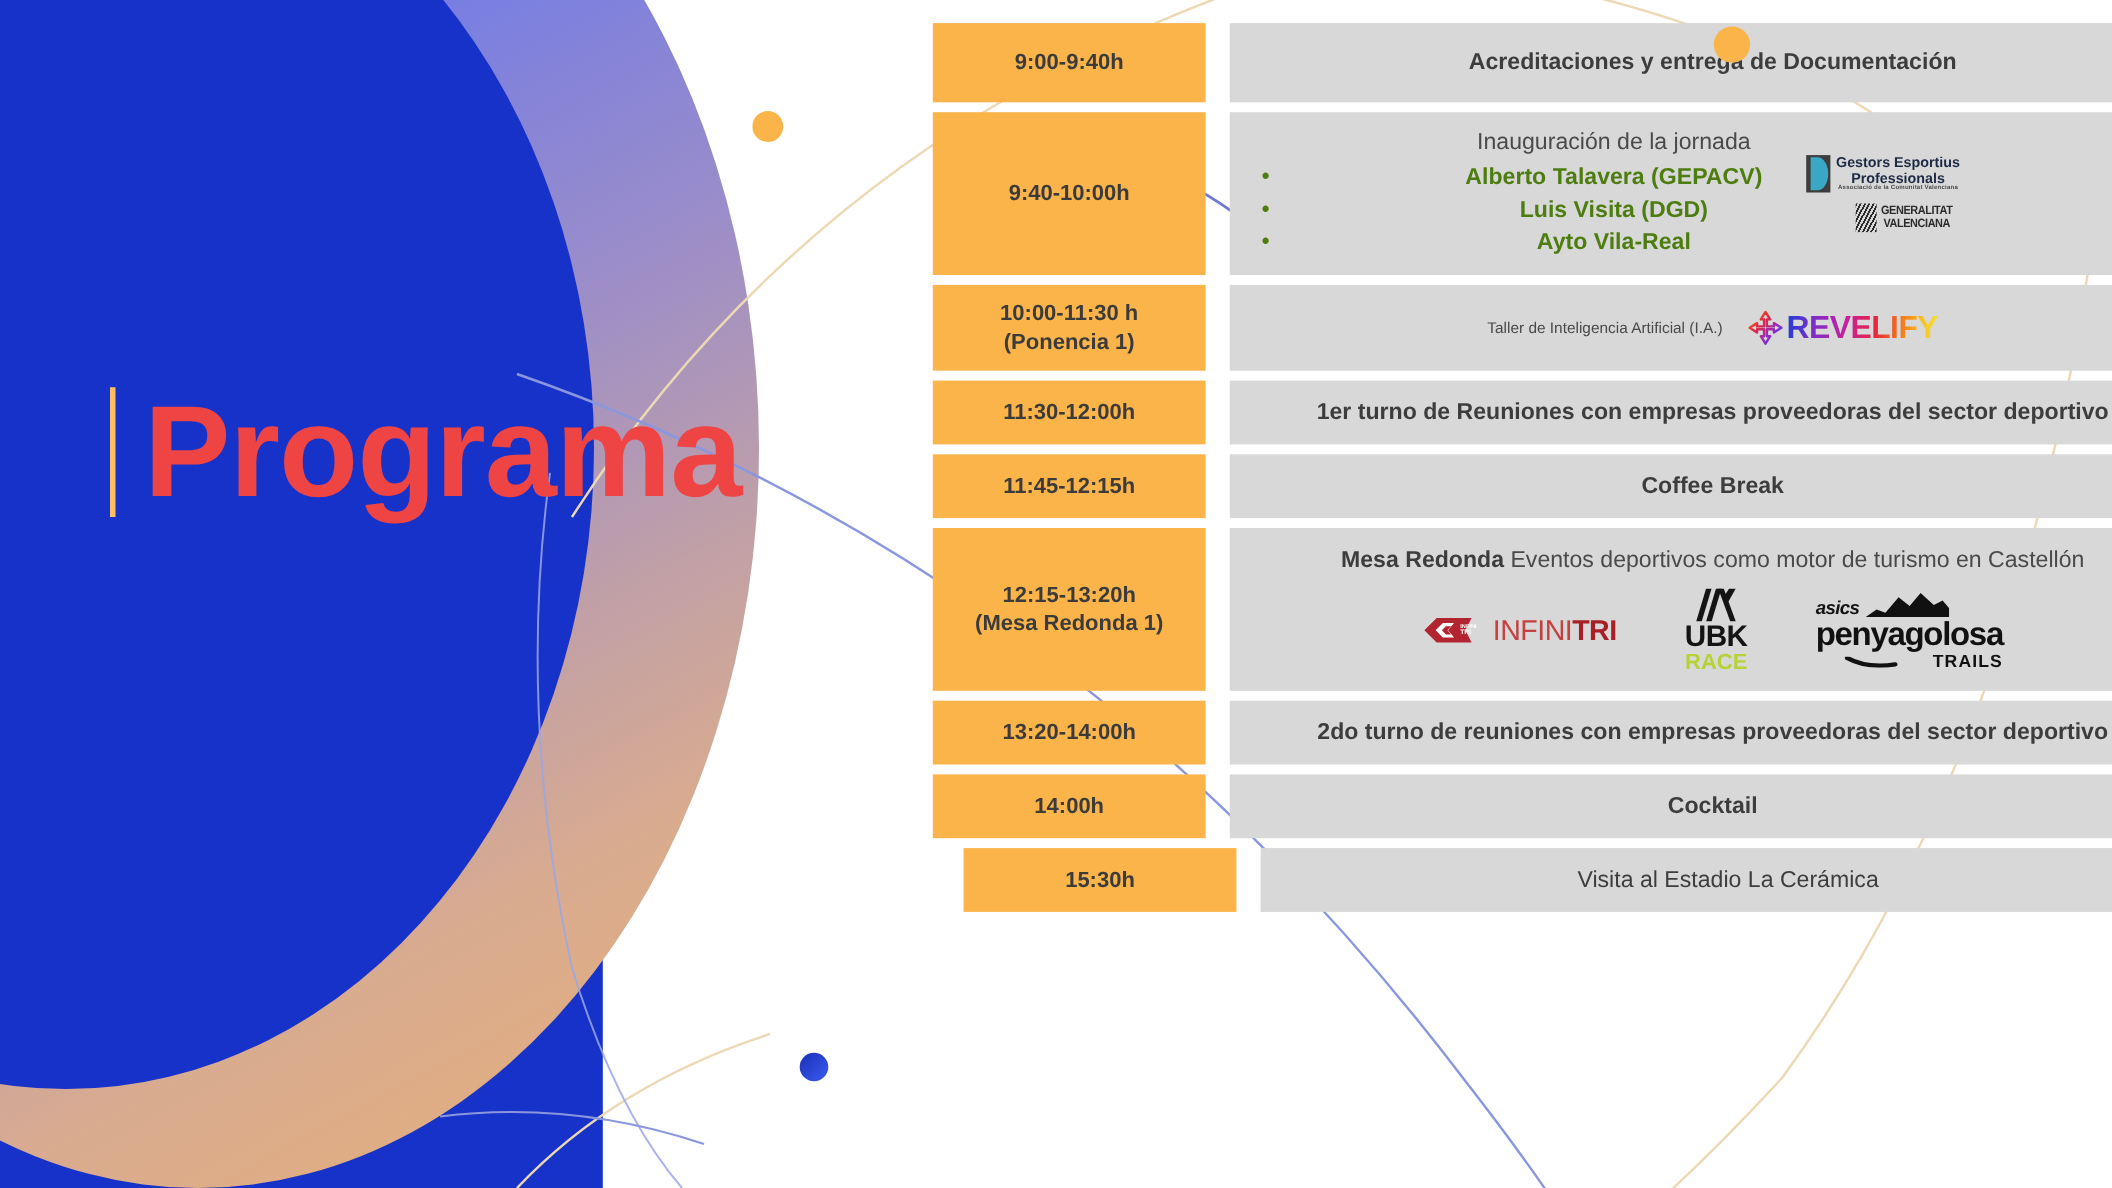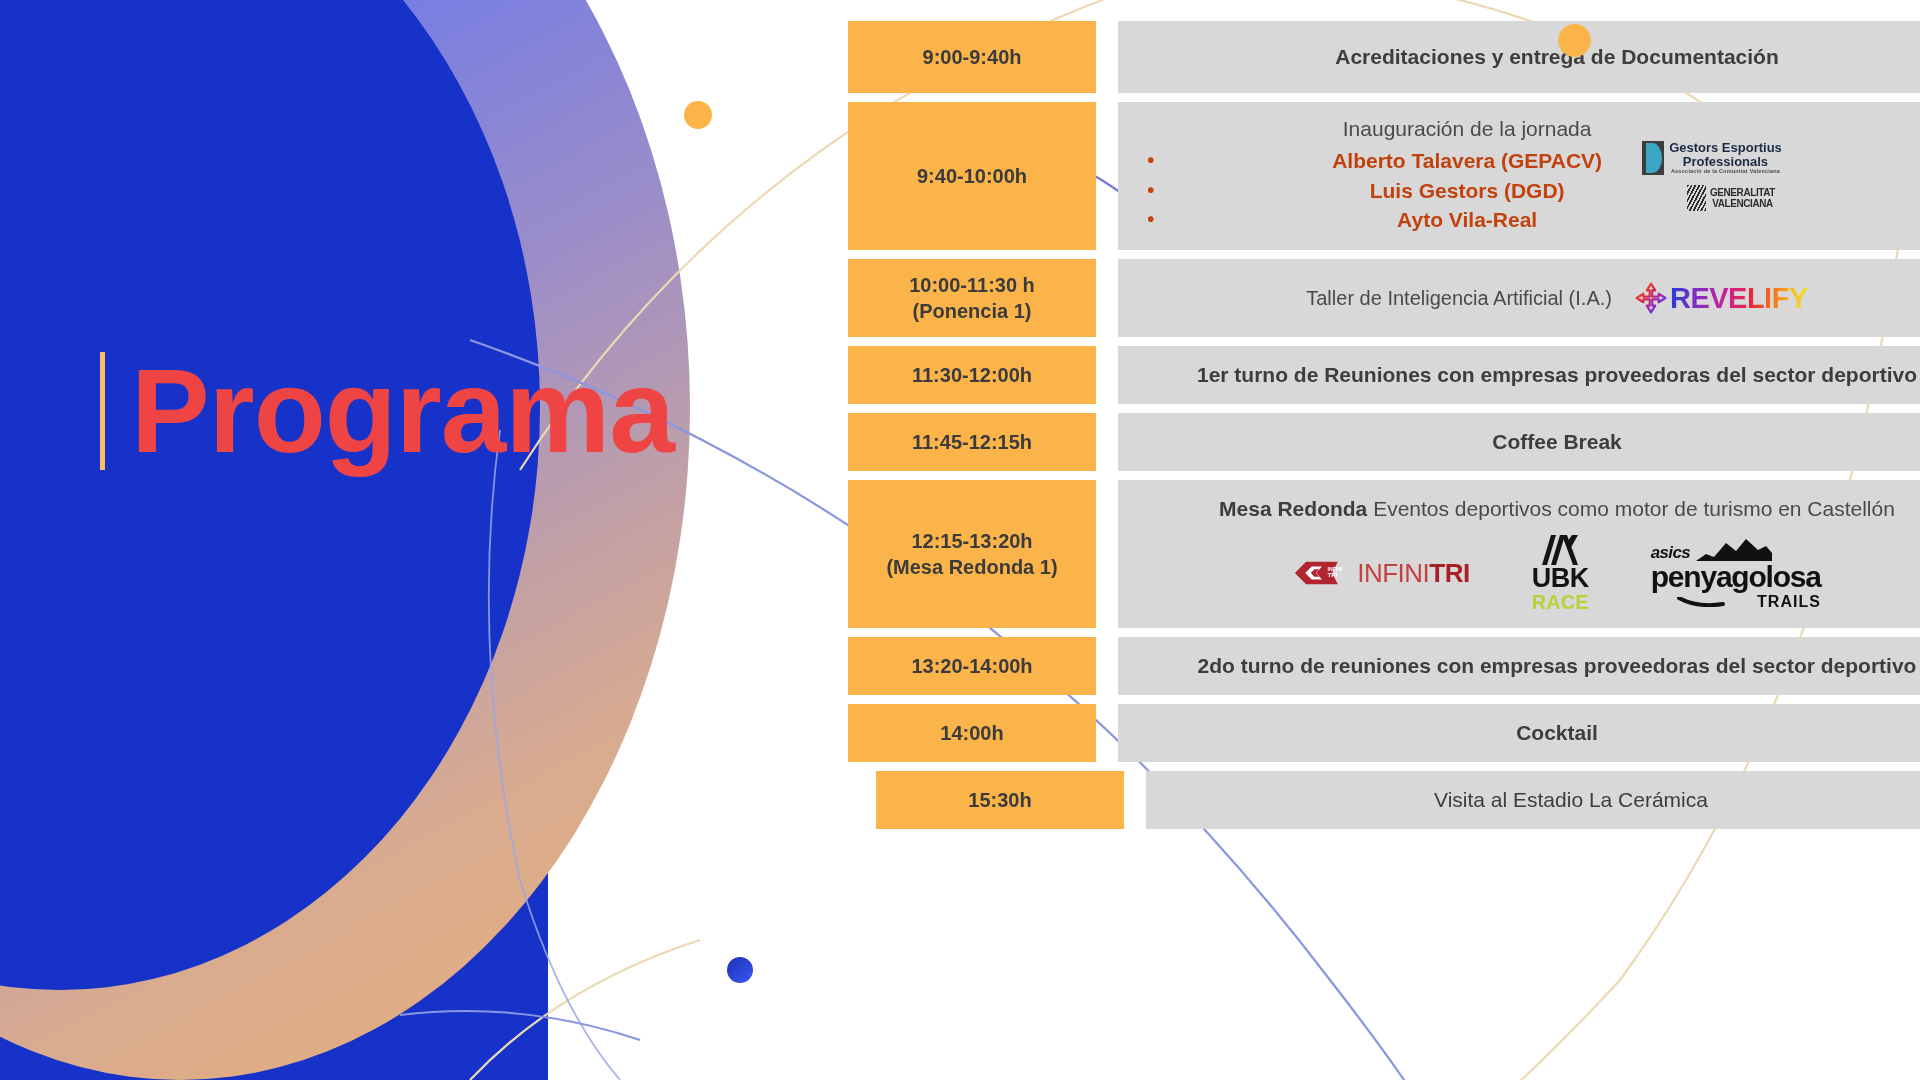--- a/index.html
+++ b/index.html
@@ -159,21 +159,21 @@
     align-items: center;
     justify-content: center;
     gap: 40px;
     width: 100%;
   }
   .inaug-text { text-align: center; }
   .inaug-head { font-size: 21px; font-weight: 400; color: #4a4a4a; margin-bottom: 5px; }
   .bullets { list-style: none; }
   .bullets li {
     position: relative;
-    font-size: 21px; font-weight: 700; color: #c2410c;
+    font-size: 21px; font-weight: 700; color: #4d7c0f;
     line-height: 1.42;
     padding-left: 0;
   }
   .bullets li::before {
     content: "•";
     position: absolute;
     left: -185px;
     font-size: 20px;
   }
   .logo-stack { display: flex; flex-direction: column; align-items: flex-end; gap: 10px; }
@@ -207,21 +207,21 @@
   .gva-l1, .gva-l2 {
     font-size: 11px; font-weight: 700; color: #2b2b2b;
     letter-spacing: -0.4px; white-space: nowrap;
     transform: scaleX(0.9); transform-origin: left center;
   }
 
   
   .taller-body {
     display: flex; align-items: center; justify-content: center; gap: 22px; width: 100%;
   }
-  .taller-text { text-align: right; font-size: 20px; font-weight: 400; color: #4a4a4a; line-height: 1.45; }
+  .taller-text { text-align: right; font-size: 14px; font-weight: 400; color: #4a4a4a; line-height: 1.45; }
   .logo-revelify { display: flex; align-items: center; gap: 2px; }
   .rev-mark { width: 34px; height: 34px; }
   .rev-word {
     font-size: 29px; font-weight: 800; letter-spacing: -0.5px;
     background: linear-gradient(95deg, #1f3fd8 0%, #7b2ec7 18%, #c9209b 40%, #e8243f 58%, #f5711d 74%, #f7c020 88%, #f2e33a 100%);
     -webkit-background-clip: text; background-clip: text; color: transparent;
     line-height: 1;
   }
 
   
@@ -310,21 +310,21 @@
     <div class="row h-inaug">
       <div class="time-cell">
         <span>9:40-10:00h</span>
       </div>
       <div class="desc-cell">
         <div class="inaug-body">
           <div class="inaug-text">
             <div class="inaug-head">Inauguración de la jornada</div>
             <ul class="bullets">
               <li>Alberto Talavera (GEPACV)</li>
-              <li>Luis Gestors (DGD)</li>
+              <li>Luis Visita (DGD)</li>
               <li>Ayto Vila-Real</li>
             </ul>
           </div>
           <div class="logo-stack">
             <div class="logo-gepacv">
               <div class="gep-mark"></div>
               <div class="gep-txt">
                 <div class="gep-l1">Gestors Esportius</div>
                 <div class="gep-l2">Professionals</div>
                 <div class="gep-l3">Associació de la Comunitat Valenciana</div>

